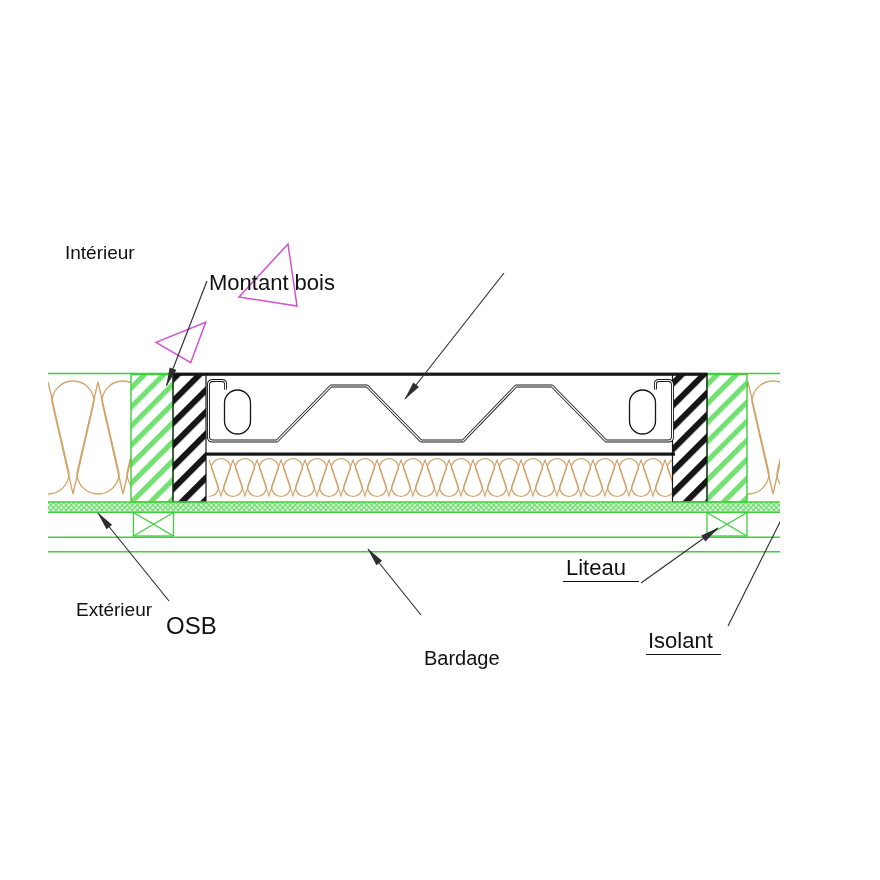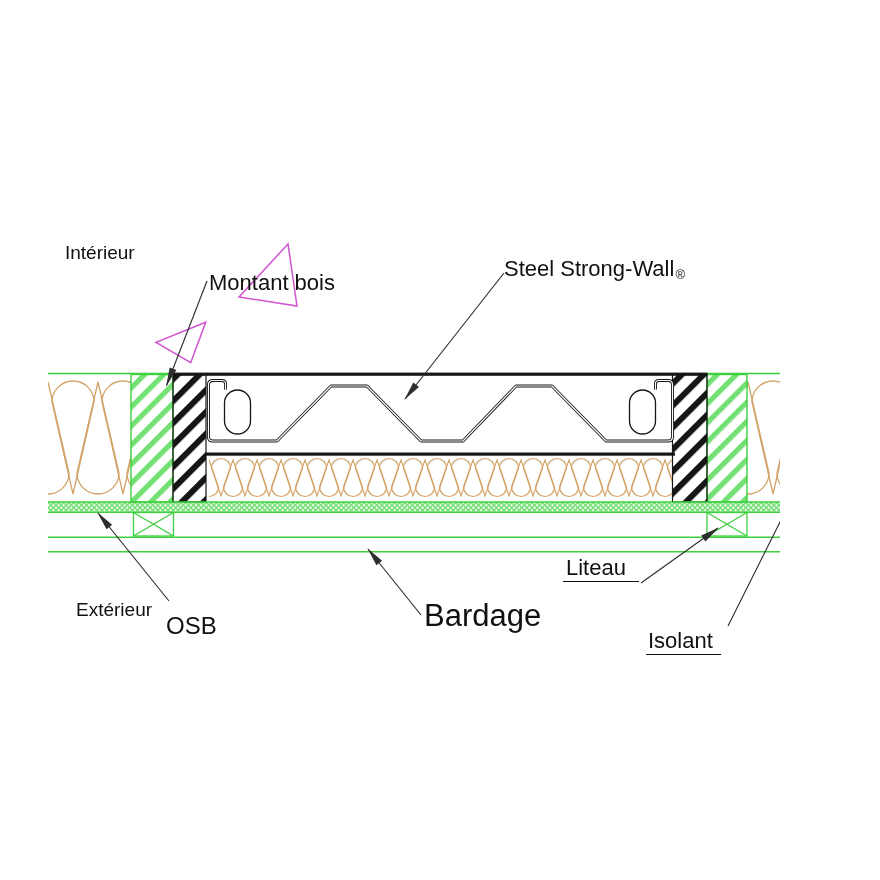--- a/index.html
+++ b/index.html
@@ -8,21 +8,21 @@
     background:var(--background,#fff);overflow:hidden;
     font-family:"Liberation Sans",sans-serif;
   }
   svg{position:absolute;left:0;top:0;}
   .label{
     position:absolute;color:var(--label_text,#111);
     white-space:nowrap;line-height:1.05;
   }
   .fs19{font-size:19px;}
   .fs22{font-size:22px;}
-  .fs23{font-size:31px;}
+  .fs23{font-size:20px;margin-top:48px;}
   .fs24{font-size:24px;margin-top:20px;}
   .underlined{border-bottom:1.6px solid var(--label_text,#111);}
   .reg{font-size:13px;position:relative;top:3px;margin-left:1px;}
   
   .stroke-green{stroke:var(--green_line,#3ecf3e);}
   .stroke-black{stroke:var(--line_black,#161616);}
   .stroke-magenta{stroke:var(--magenta,#d053cf);}
   .fill-blk{fill:var(--line_black,#161616);}
   .nofill{fill:none;}
   .leader{stroke:var(--leader_gray,#2e2e2e);stroke-width:1.15;fill:none;}
@@ -140,21 +140,20 @@
     <line class="leader" x1="169" y1="601" x2="98" y2="513" marker-end="url(#arrowHead)"></line>
     <line class="leader" x1="421" y1="615" x2="368" y2="549" marker-end="url(#arrowHead)"></line>
     <line class="leader" x1="641" y1="583" x2="718" y2="528" marker-end="url(#arrowHead)"></line>
     <line class="leader" x1="728" y1="626" x2="793" y2="496" marker-end="url(#arrowHead)"></line>
   </svg>
 
   <div class="label fs19" style="left:65px;top:243px;">Intérieur</div>
 
   <div class="label fs22" style="left:209px;top:271px;">Montant bois</div>
 
-  <div class="label fs22" style="left:504px;top:257px;"><span>Steel Strong-Wall</span><span class="reg">®</span></div>
 
   <div class="label fs24" style="left:166px;top:593px;">OSB</div>
 
   <div class="label fs19" style="left:68px;top:600px;margin-left:8px;">Extérieur</div>
 
   <div class="label fs23" style="left:424px;top:600px;">Bardage</div>
 
   <div class="label fs22 underlined" style="left:563px;top:556px;padding:0 13px 2px 3px;text-align:right;">Liteau</div>
 
   <div class="label fs22 underlined" style="left:646px;top:629px;padding:0 8px 2px 2px;">Isolant</div>

